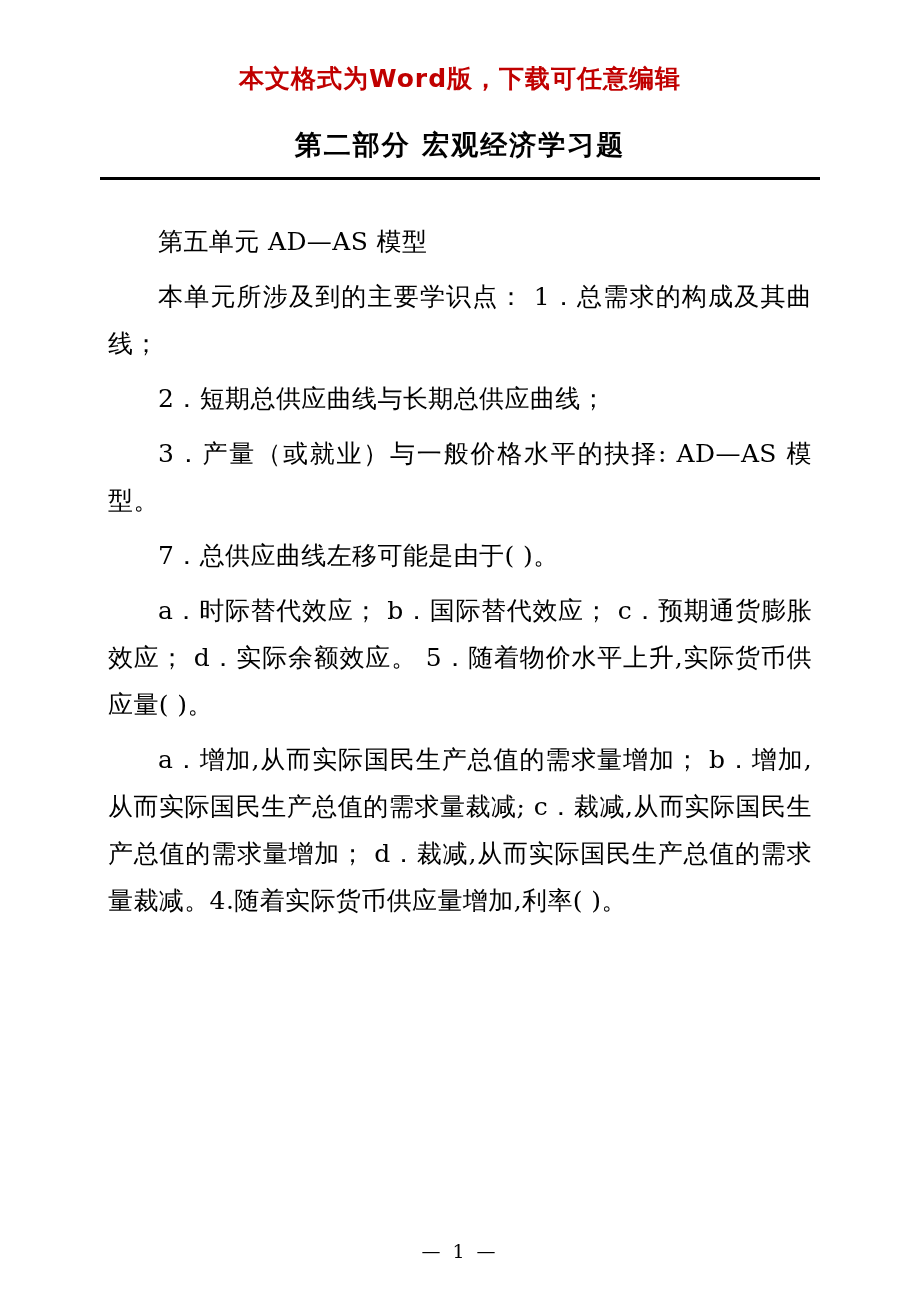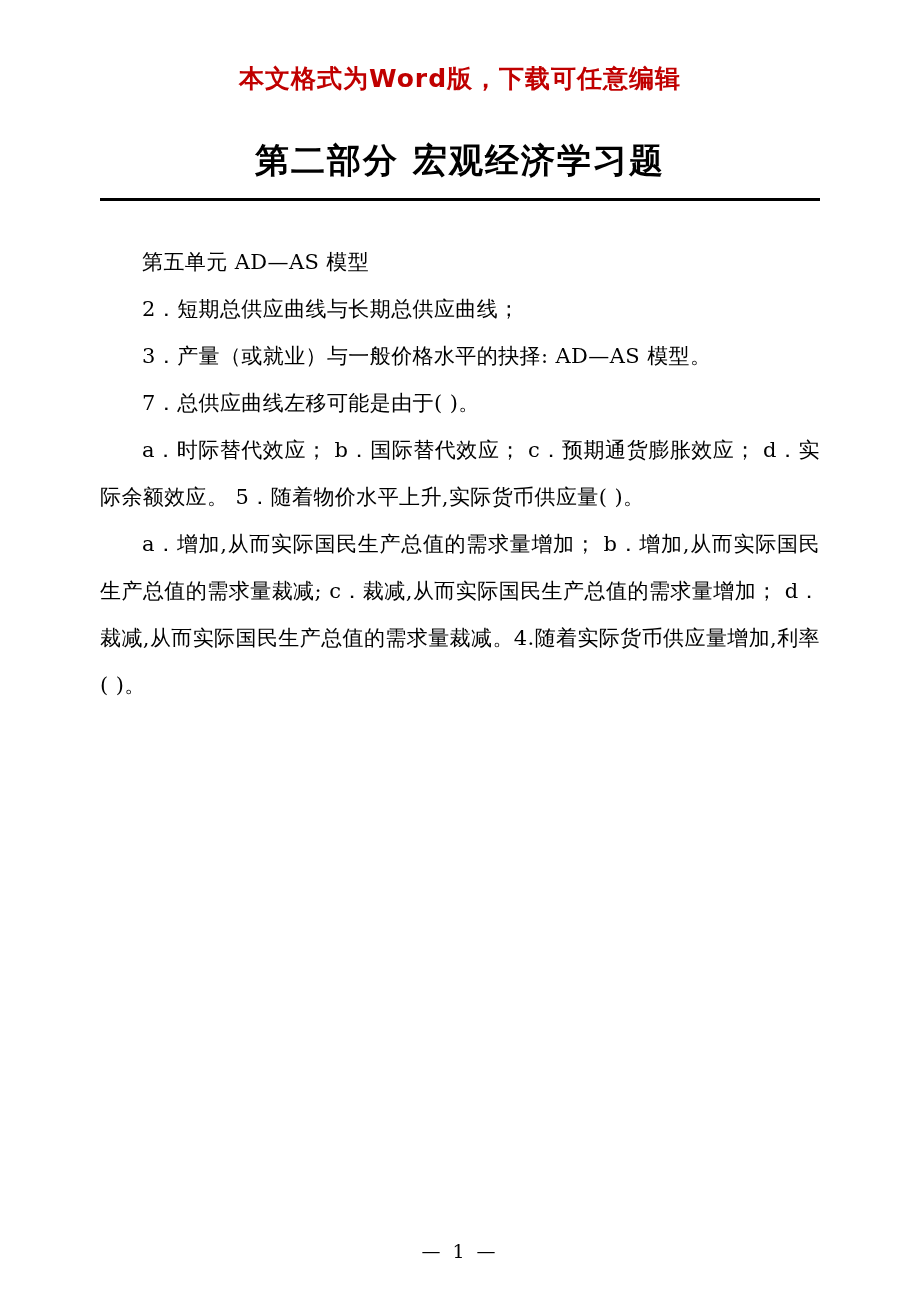--- a/index.html
+++ b/index.html
@@ -27,41 +27,41 @@
     text-align: center;
     color: #c00000;
     font-weight: bold;
     font-size: 25px;
     letter-spacing: 1px;
     padding-top: 62px;
     font-family: "DejaVu Sans", "Liberation Sans", sans-serif;
   }
   .doc-title {
     text-align: center;
-    font-size: 34px;
+    font-size: 27px;
     font-weight: bold;
-    margin-top: 43px;
+    margin-top: 32px;
     letter-spacing: 2px;
     font-family: "DejaVu Sans", "Liberation Sans", sans-serif;
   }
   .title-rule {
     border: none;
     border-top: 3px solid #000;
     margin: 14px 0 0 0;
     width: 100%;
   }
   .body-block {
     margin-top: 38px;
   }
   .para {
-    font-size: 21px;
+    font-size: 25px;
     line-height: 47px;
     text-align: justify;
     text-justify: inter-ideograph;
-    margin: 0;
+    margin: 8px;
     letter-spacing: 0.4px;
   }
   .indent {
     text-indent: 2em;
   }
   .no-indent {
     text-indent: 0;
   }
   .footer {
     position: absolute;
@@ -79,20 +79,21 @@
 
 <div class="page">
 
   <div class="banner">本文格式为Word版，下载可任意编辑</div>
 
   <div class="doc-title">第二部分 宏观经济学习题</div>
   <hr class="title-rule">
 
   <div class="body-block">
     <p class="para indent">第五单元      AD—AS 模型</p>
+    <p class="para indent">本单元所涉及到的主要学识点： 1．总需求的构成及其曲线；</p>
     <p class="para indent">2．短期总供应曲线与长期总供应曲线；</p>
     <p class="para indent">3．产量（或就业）与一般价格水平的抉择: AD—AS 模型。</p>
     <p class="para indent">7．总供应曲线左移可能是由于(     )。</p>
     <p class="para indent">a．时际替代效应；            b．国际替代效应； c．预期通货膨胀效应；     d．实际余额效应。 5．随着物价水平上升,实际货币供应量(     )。</p>
     <p class="para indent">a．增加,从而实际国民生产总值的需求量增加；    b．增加,从而实际国民生产总值的需求量裁减; c．裁减,从而实际国民生产总值的需求量增加；    d．裁减,从而实际国民生产总值的需求量裁减。4.随着实际货币供应量增加,利率(     )。</p>
   </div>
 
   <div class="footer">— 1 —</div>
 
 </div>

